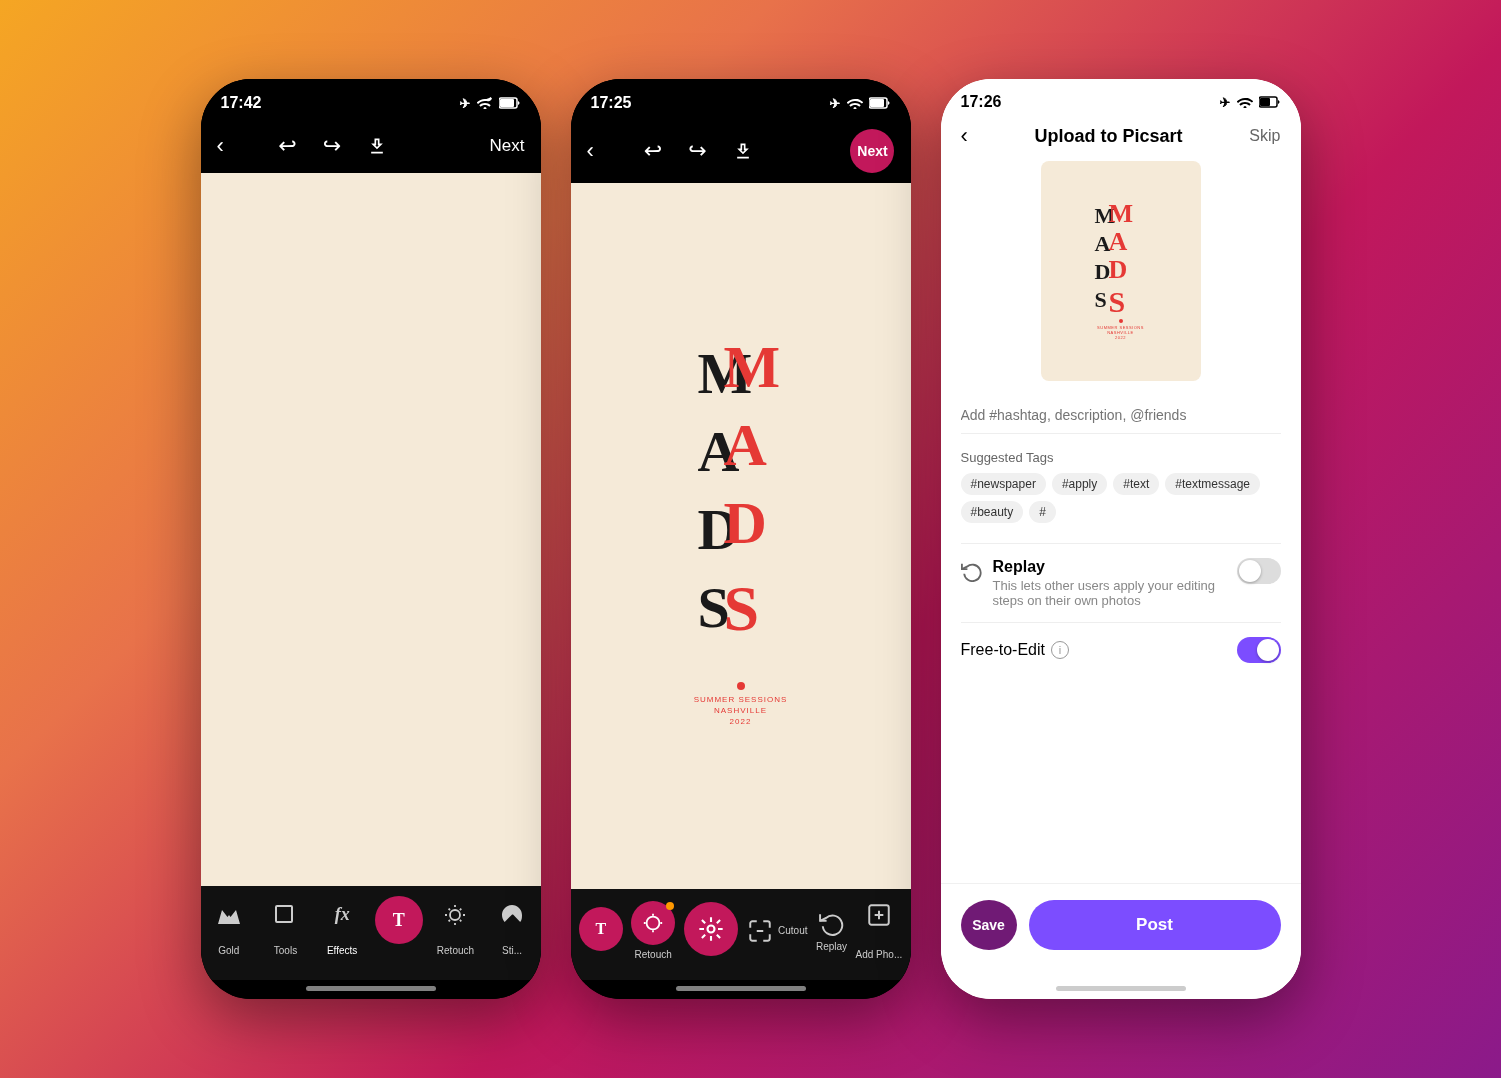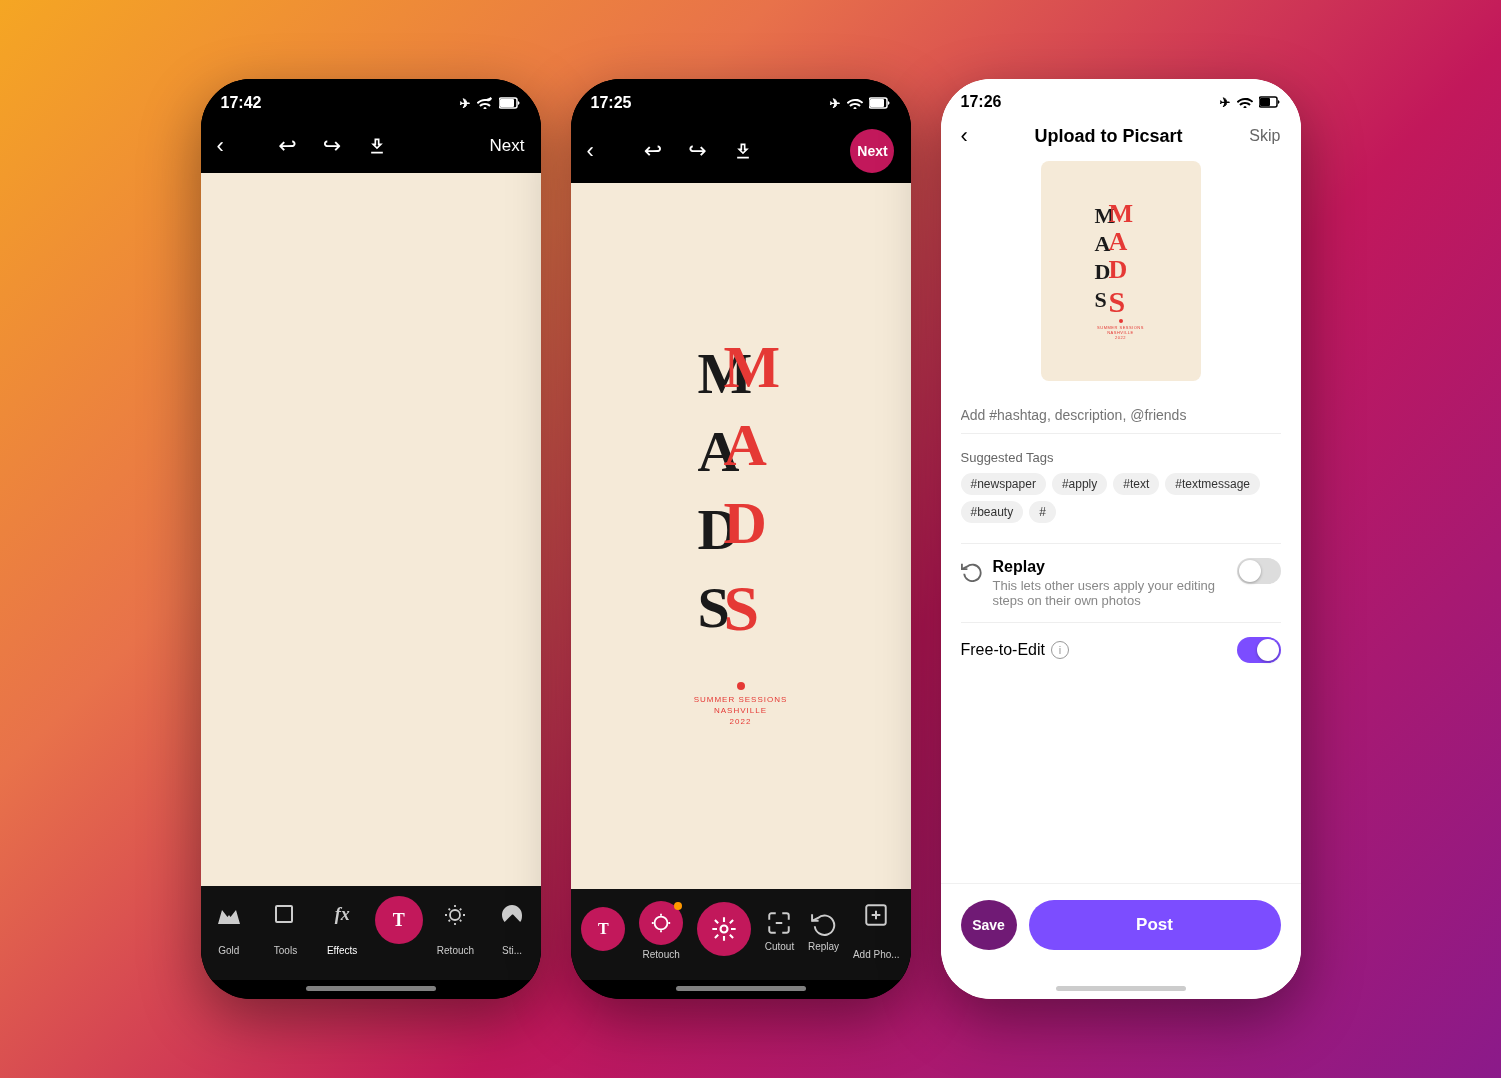--- a/index.html
+++ b/index.html
@@ -757,21 +757,21 @@
       <div style="display:flex;flex-direction:column;align-items:center;gap:4px;">
         <div class="circle-tool" style="width:54px;height:54px;font-size:22px;">
           <svg width="28" height="28" viewBox="0 0 24 24" fill="none" stroke="white" stroke-width="1.8">
               <circle cx="12" cy="12" r="3"></circle>
               <path d="M12 2v4M12 18v4M4.2 4.2l2.8 2.8M17 17l2.8 2.8M2 12h4M18 12h4M4.2 19.8l2.8-2.8M17 7l2.8-2.8"></path>
             </svg>
         </div>
         <span class="tool-label"></span>
       </div>
 
-      <div style="display:flex;flex-direction:column;align-items:center;gap:4px;">
+      <div style="display:flex;align-items:center;gap:4px;">
         <div class="tool-icon">
           <svg width="26" height="26" viewBox="0 0 24 24" fill="none" stroke="#ccc" stroke-width="1.8">
               <path d="M9 3H5a2 2 0 00-2 2v4M9 21H5a2 2 0 01-2-2v-4M15 3h4a2 2 0 012 2v4M15 21h4a2 2 0 002-2v-4M9 12h6"></path>
             </svg>
         </div>
         <span class="tool-label">Cutout</span>
       </div>
 
       <div style="display:flex;flex-direction:column;align-items:center;gap:4px;">
         <div class="tool-icon">

